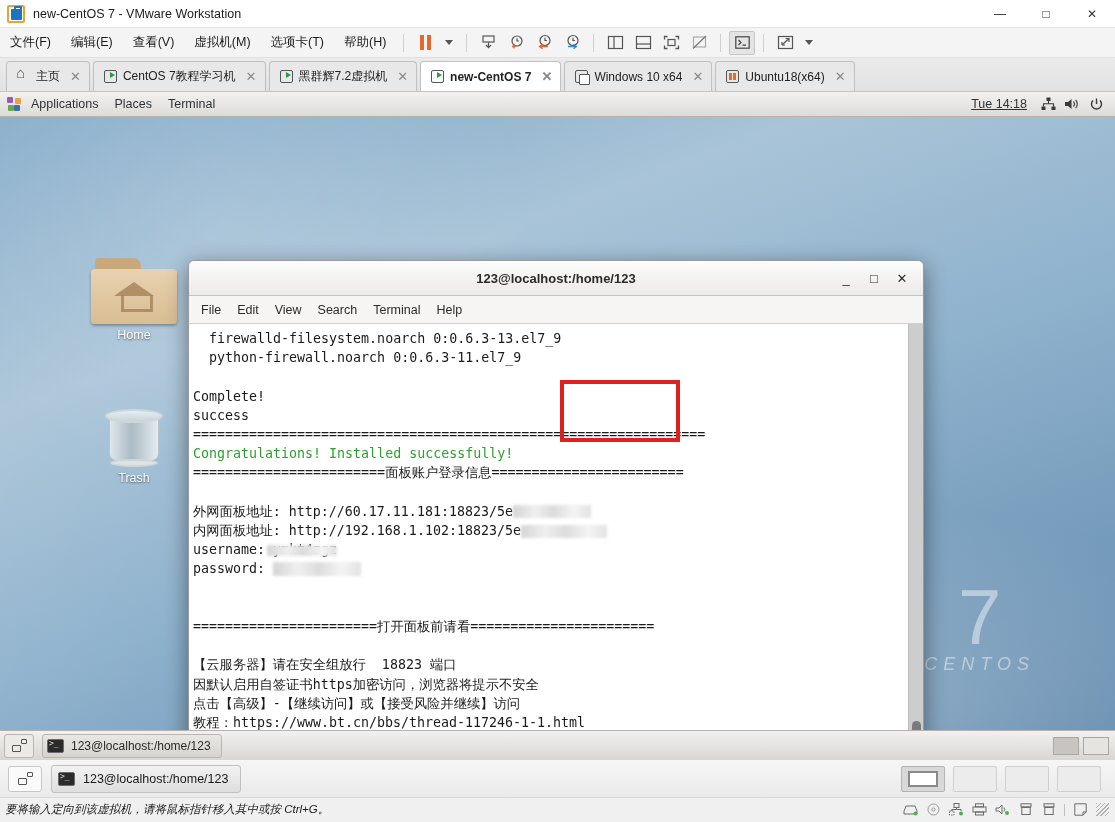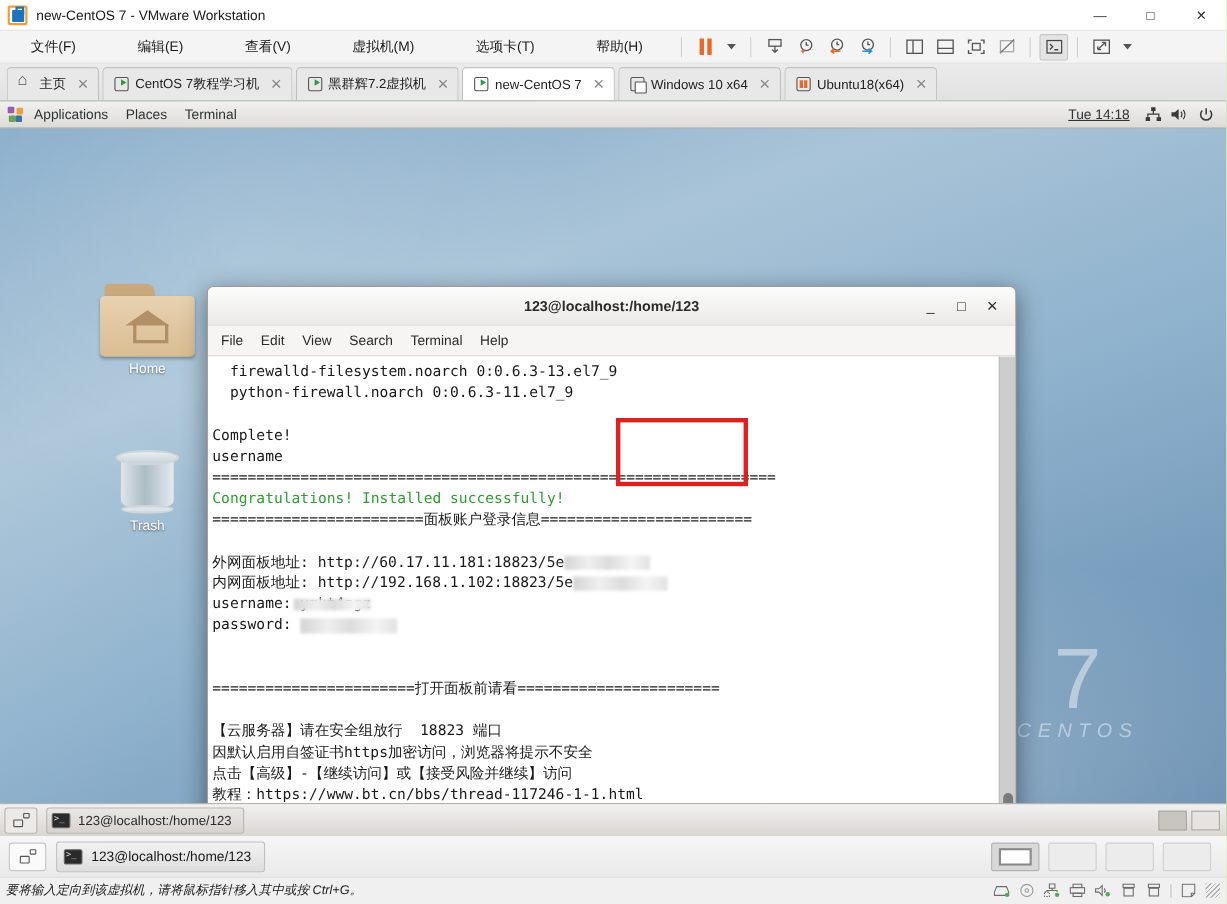--- a/index.html
+++ b/index.html
@@ -49,21 +49,21 @@
     width: 46px; height: 28px; display: flex; align-items: center;
     justify-content: center; font-size: 12px; color: #333;
   }
 
   
   .vm-menubar {
     height: 30px; flex: 0 0 30px; background: #f4f4f4;
     display: flex; align-items: center; border-bottom: 1px solid #e0e0e0;
   }
   .vm-menu-item {
-    font-size: 12.5px; color: #1a1a1a; padding: 3px 9px; margin: 0 19px;
+    font-size: 12.5px; color: #1a1a1a; padding: 3px 9px; margin: 0 1px;
     white-space: nowrap;
   }
   .tb-sep { width: 1px; height: 18px; background: #cfcfcf; margin: 0 7px; }
   .tb-btn {
     width: 26px; height: 24px; display: flex; align-items: center;
     justify-content: center; margin: 0 1px;
   }
   .tb-btn.active { background: #e4e4e4; border: 1px solid #c6c6c6; border-radius: 2px; }
   .tb-caret {
     width: 0; height: 0; border-left: 4px solid transparent;
@@ -81,21 +81,21 @@
     border-bottom: 1px solid #c3c3c3;
   }
   .vm-tab {
     height: 30px; display: flex; align-items: center; gap: 6px;
     padding: 0 8px 0 10px; margin-right: 3px;
     background: #e8e8e8;
     border: 1px solid #c0c0c0; border-bottom: none;
     border-radius: 4px 4px 0 0;
     font-size: 12px; color: #222; white-space: nowrap;
   }
-  .vm-tab.active { background: #ffffff; font-weight: normal; }
+  .vm-tab.active { background: #ffffff; font-weight: bold; }
   .vm-tab .tab-close { color: #888; font-size: 13px; margin-left: 4px; }
   .tabico { width: 13px; height: 13px; position: relative; flex: 0 0 13px; }
   .tabico.screen { border: 1.5px solid #555; border-radius: 2px; }
   .tabico.screen::after {
     content:''; position:absolute; right:1px; top:1px; width:0; height:0;
     border-left:5px solid #2e9b3d; border-top:3.5px solid transparent;
     border-bottom:3.5px solid transparent;
   }
   .tabico.screen-plain { border: 1.5px solid #555; border-radius: 2px; }
   .tabico.screen-plain::after {
@@ -566,21 +566,21 @@
         <span>Search</span>
         <span>Terminal</span>
         <span>Help</span>
       </div>
 
       <div class="term-body">
         <div class="term-text"><span>  firewalld-filesystem.noarch 0:0.6.3-13.el7_9</span>
 <span>  python-firewall.noarch 0:0.6.3-11.el7_9</span>
 
 <span>Complete!</span>
-<span>username</span>
+<span>success</span>
 <span>================================================================</span>
 <span class="green">Congratulations! Installed successfully!</span>
 <span>========================面板账户登录信息========================</span>
 
 <span>外网面板地址: http://60.17.11.181:18823/5e</span><span class="blur" style="width:78px;height:13px;"></span>
 <span>内网面板地址: http://192.168.1.102:18823/5e</span><span class="blur" style="width:86px;height:13px;"></span>
 <span>username: ymkt4zgz</span><span class="blur" style="width:70px;height:11px;margin-left:-70px;"></span>
 <span>password: </span><span class="blur" style="width:88px;height:14px;"></span>
 
 

